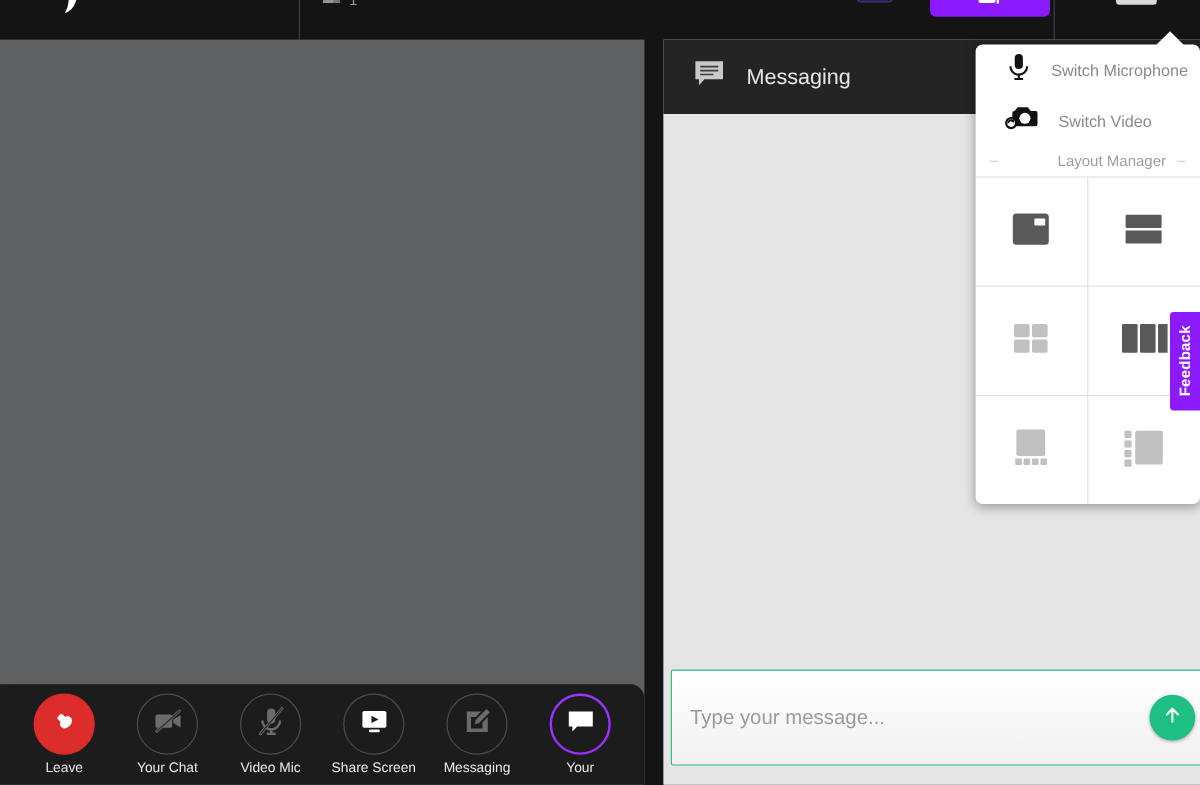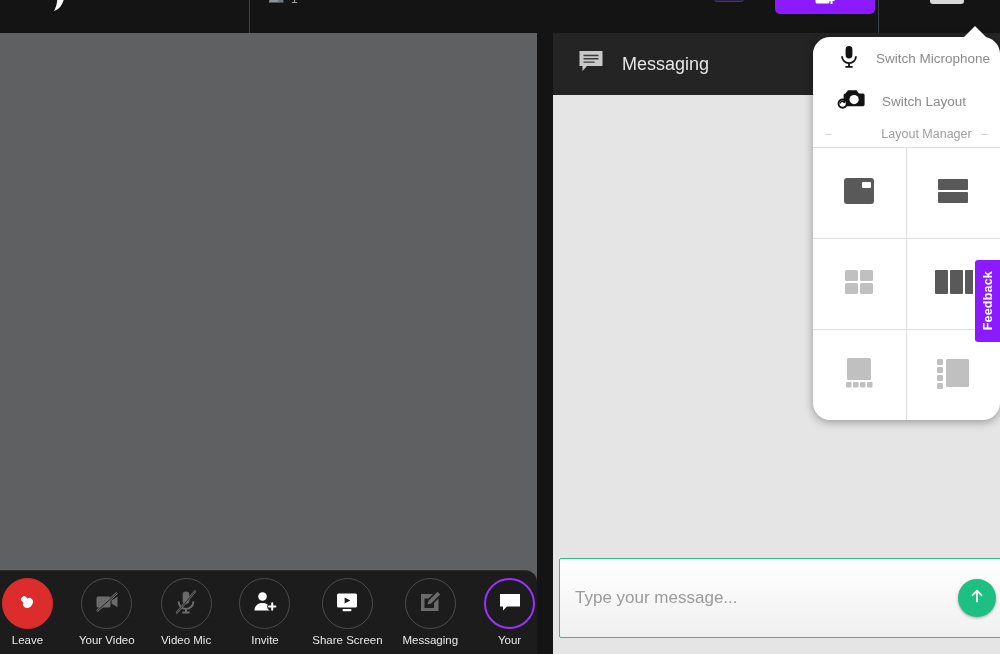--- a/index.html
+++ b/index.html
@@ -104,21 +104,21 @@
     position: absolute; right: 13px; top: 50%; transform: translateY(-50%);
     width: 38px; height: 38px; border-radius: 50%; background: #1dbf82;
     box-shadow: 0 1px 3px rgba(0,0,0,.35);
     display: flex; align-items: center; justify-content: center;
   }
 
   
   .popup {
     position: absolute; left: 813px; top: 37px;
     width: 187px; background: #ffffff;
-    border-radius: 17px;
+    border-radius: 6px;
     box-shadow: 0 2px 10px rgba(0,0,0,.35);
     z-index: 40;
   }
   .popup-notch {
     position: absolute; left: 150px; top: -11px;
     width: 0; height: 0;
     border-left: 12px solid transparent;
     border-right: 12px solid transparent;
     border-bottom: 12px solid #ffffff;
   }
@@ -244,21 +244,21 @@
     <div class="popup-item">
       <span>
         <svg width="30" height="26" viewBox="0 0 30 26">
           <path d="M8.5 6.5 L11 3.3 H19.5 L22 6.5 H26 a1.6 1.6 0 0 1 1.6 1.6 V17.6 a1.6 1.6 0 0 1 -1.6 1.6 H8.2 a1.6 1.6 0 0 1 -1.6 -1.6 V8.1 a1.6 1.6 0 0 1 1.6 -1.6 Z" fill="#121212"></path>
           <circle cx="17.1" cy="12.6" r="4.6" fill="#ffffff"></circle>
           <circle cx="5.6" cy="16.6" r="4.1" fill="#ffffff" stroke="#121212" stroke-width="1.9"></circle>
           <path d="M3.2 16.6 a2.4 2.4 0 0 1 4.3 -1.4" stroke="#121212" stroke-width="1.5" fill="none"></path>
           <path d="M7.9 13.3 L8.1 16 L5.5 15.6 Z" fill="#121212"></path>
         </svg>
       </span>
-      <span class="popup-item-label">Switch Layout</span>
+      <span class="popup-item-label">Switch Video</span>
     </div>
 
     <div class="popup-sep">
       <div class="rule"></div>
       <span class="sep-label">Layout Manager</span>
       <div class="rule"></div>
     </div>
 
     <div class="layout-grid">
 
@@ -351,51 +351,38 @@
       <div class="ctrl-circle">
         <span class="ctrl-icon">
           <svg width="30" height="30" viewBox="0 0 30 30">
             <rect x="4.5" y="9.5" width="14" height="11" rx="1.6" fill="#6b6b6b"></rect>
             <path d="M19.5 13.5 L25.5 9.8 V20.2 L19.5 16.5 Z" fill="#6b6b6b"></path>
             <path d="M5.5 23.5 L24.5 6.5" stroke="#6b6b6b" stroke-width="2.4" stroke-linecap="round"></path>
             <path d="M5.5 23.5 L24.5 6.5" stroke="#2a2a2a" stroke-width="1" stroke-linecap="round"></path>
           </svg>
         </span>
       </div>
-      <div class="ctrl-label">Your Video</div>
+      <div class="ctrl-label">Your Chat</div>
     </div>
 
     <div class="ctrl">
       <div class="ctrl-circle">
         <span class="ctrl-icon">
           <svg width="30" height="30" viewBox="0 0 30 30">
             <rect x="11.6" y="4.5" width="6.8" height="12.5" rx="3.4" fill="#6b6b6b"></rect>
             <path d="M7.6 14.5 a7.4 7.4 0 0 0 14.8 0" stroke="#6b6b6b" stroke-width="2" fill="none"></path>
             <path d="M15 22.2 V25.3 M11.3 25.5 H18.7" stroke="#6b6b6b" stroke-width="2" fill="none"></path>
             <path d="M6 25.5 L24 4.5" stroke="#6b6b6b" stroke-width="2.4" stroke-linecap="round"></path>
             <path d="M6 25.5 L24 4.5" stroke="#2a2a2a" stroke-width="1" stroke-linecap="round"></path>
           </svg>
         </span>
       </div>
       <div class="ctrl-label">Video Mic</div>
     </div>
 
-    <div class="ctrl">
-      <div class="ctrl-circle">
-        <span class="ctrl-icon">
-          <svg width="30" height="30" viewBox="0 0 30 30">
-            <circle cx="12.5" cy="9.5" r="4.3" fill="#ffffff"></circle>
-            <path d="M4.5 23.5 c0-5 3.6-7.6 8-7.6 c4.4 0 8 2.6 8 7.6 Z" fill="#ffffff"></path>
-            <circle cx="22.2" cy="19.5" r="5" fill="#1c1c1c"></circle>
-            <path d="M22.2 16.3 V22.7 M19 19.5 H25.4" stroke="#ffffff" stroke-width="2" stroke-linecap="round"></path>
-          </svg>
-        </span>
-      </div>
-      <div class="ctrl-label">Invite</div>
-    </div>
 
     <div class="ctrl">
       <div class="ctrl-circle">
         <span class="ctrl-icon">
           <svg width="30" height="30" viewBox="0 0 30 30">
             <rect x="5" y="6.5" width="20" height="14" rx="1.5" fill="#ffffff"></rect>
             <path d="M12.6 10.4 L18.4 13.5 L12.6 16.6 Z" fill="#1c1c1c"></path>
             <rect x="10.5" y="22" width="9" height="2.2" rx="1" fill="#ffffff"></rect>
           </svg>
         </span>

